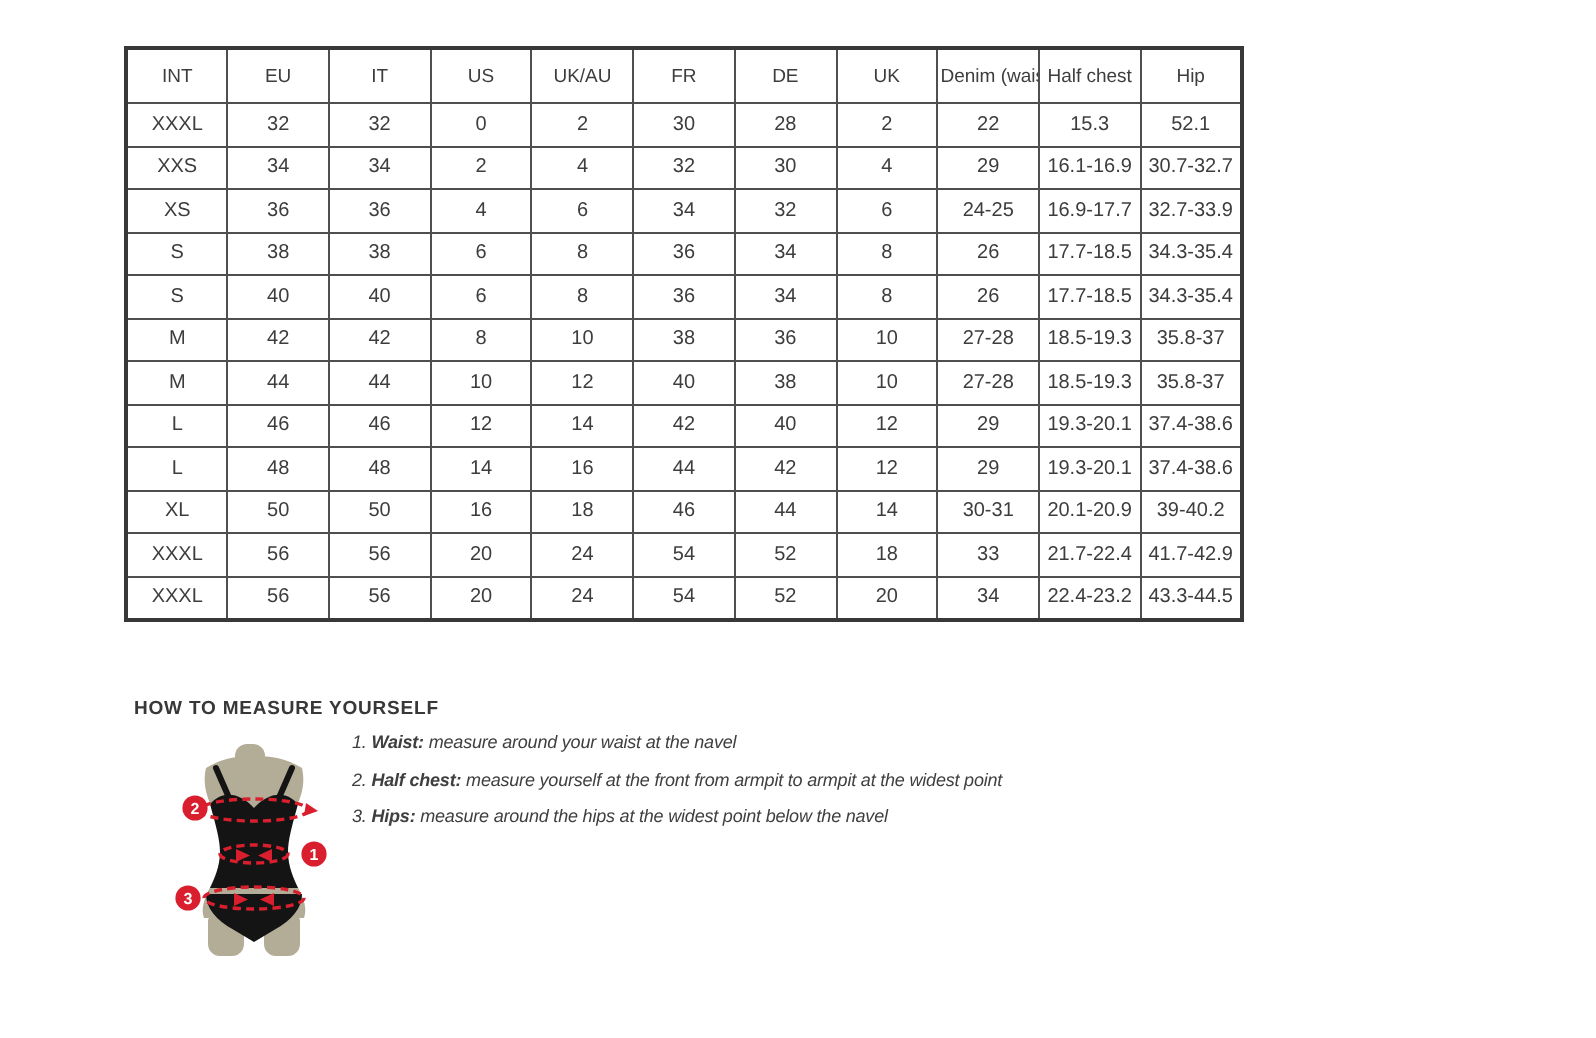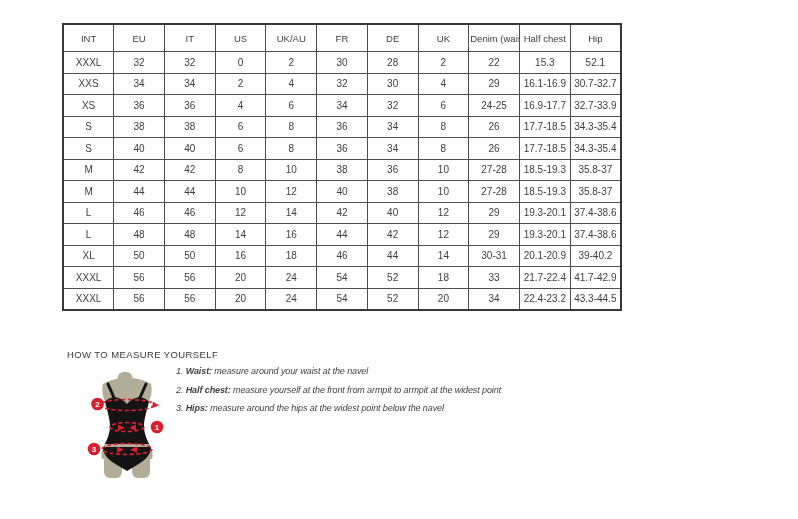--- a/index.html
+++ b/index.html
@@ -26,21 +26,21 @@
     border:1px solid var(--border-in);
     text-align:center;vertical-align:middle;
     padding:0 1px;color:var(--txt);
     font-weight:normal;white-space:nowrap;overflow:hidden;
   }
   .size-table th{height:26px;font-size:9.5px;}
   .size-table td{height:20.5px;font-size:10px;}
   
   .measure-heading{
     position:absolute;left:67px;top:349px;
-    font-size:9.5px;font-weight:normal;letter-spacing:.4px;color:#383838;
+    font-size:9.5px;font-weight:bold;letter-spacing:.4px;color:#383838;
   }
   .figure-wrap{position:absolute;left:82px;top:369px;width:88px;height:112px;}
   .figure-wrap svg{display:block;width:88px;height:112px;}
   .beige-part{fill:var(--beige);}
   .black-part{fill:var(--garment);}
   .strap{stroke:var(--garment);stroke-width:3;stroke-linecap:round;fill:none;}
   .red-dash{stroke:var(--accent-red);stroke-width:1.7;fill:none;stroke-dasharray:4 2.6;}
   .red-fill{fill:var(--accent-red);}
   .badge-circle{fill:var(--accent-red);}
   .badge-num{

